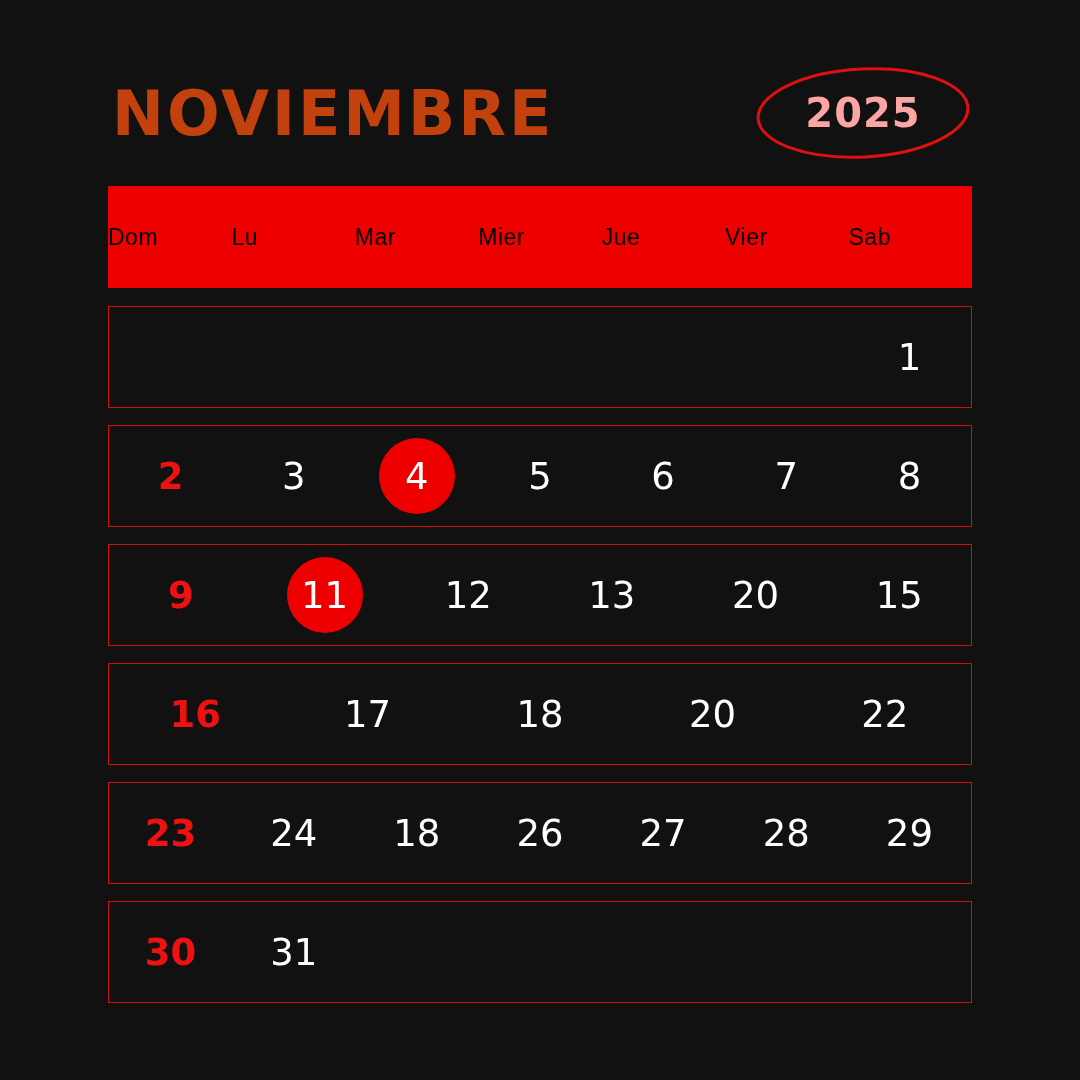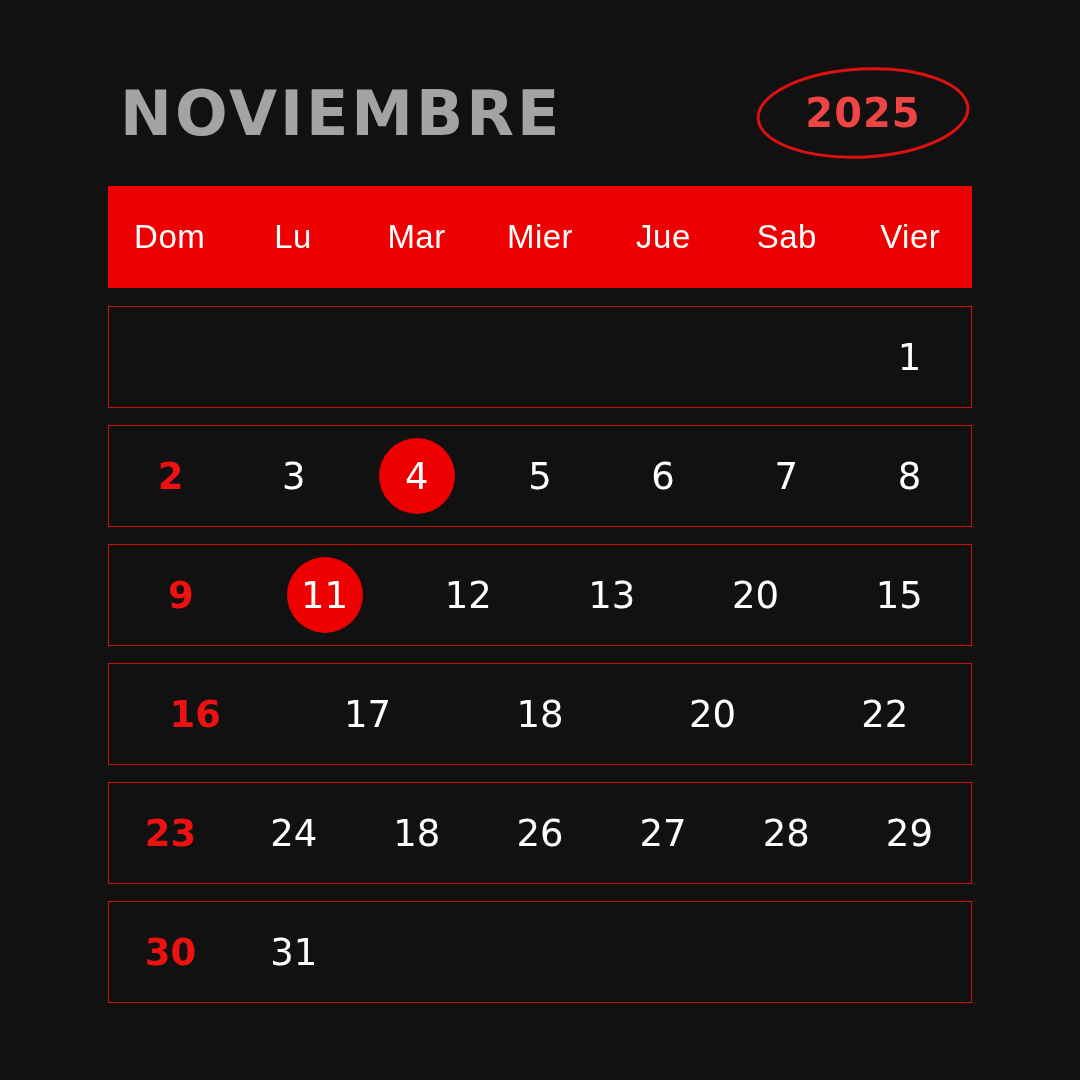--- a/index.html
+++ b/index.html
@@ -23,27 +23,27 @@
   .header {
     position: absolute;
     left: 108px;
     top: 62px;
     width: 864px;
     height: 104px;
   }
 
   .month-title {
     position: absolute;
-    left: 12px;
+    left: 4px;
     top: 0;
     font-family: "DejaVu Sans", sans-serif;
     font-weight: bold;
     font-size: 62px;
     letter-spacing: 3px;
-    color: #a3a3a3;
+    color: #c2410c;
     line-height: 104px;
   }
 
   .year-wrap {
     position: absolute;
     right: 0;
     top: 2px;
     width: 218px;
     height: 98px;
   }
@@ -60,41 +60,40 @@
     position: absolute;
     left: 0;
     top: 0;
     width: 218px;
     height: 98px;
     line-height: 98px;
     text-align: center;
     font-family: "DejaVu Sans", sans-serif;
     font-weight: bold;
     font-size: 40px;
-    color: #ef4444;
+    color: #fca5a5;
     letter-spacing: 1px;
   }
 
   
   .weekdays {
     position: absolute;
     left: 108px;
     top: 186px;
     width: 864px;
     height: 102px;
     background: #ee0000;
     display: flex;
     align-items: center;
   }
 
   .weekday {
     flex: 1 1 0;
-    text-align: center;
-    color: #ffffff;
-    font-size: 33px;
+    color: #000000;
+    font-size: 23px;
     font-family: "Liberation Sans", sans-serif;
     letter-spacing: 0.5px;
   }
 
   
   .weeks {
     position: absolute;
     left: 108px;
     top: 306px;
     width: 864px;
@@ -162,22 +161,22 @@
       <div class="year-text">2025</div>
     </div>
   </div>
 
   <div class="weekdays">
       <div class="weekday">Dom</div>
       <div class="weekday">Lu</div>
       <div class="weekday">Mar</div>
       <div class="weekday">Mier</div>
       <div class="weekday">Jue</div>
+      <div class="weekday">Vier</div>
       <div class="weekday">Sab</div>
-      <div class="weekday">Vier</div>
     </div>
 
   <div class="weeks">
       <div class="week-row">
         <div class="day-cell empty"></div>
         <div class="day-cell empty"></div>
         <div class="day-cell empty"></div>
         <div class="day-cell empty"></div>
         <div class="day-cell empty"></div>
         <div class="day-cell empty"></div>

